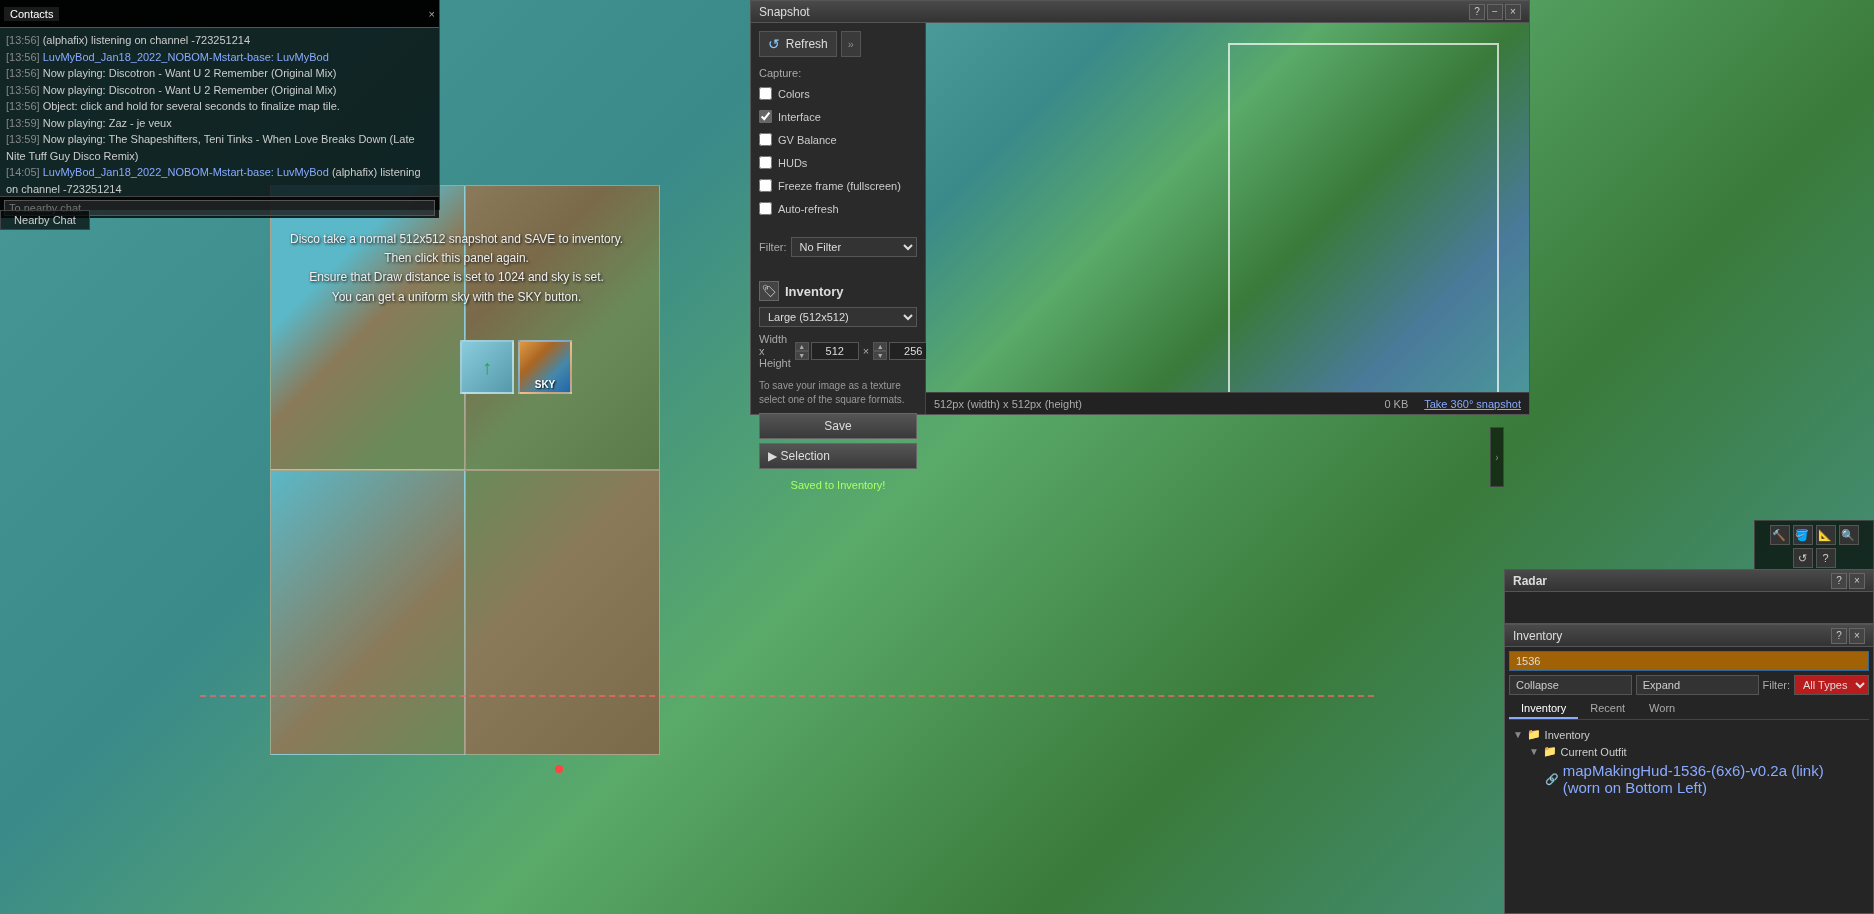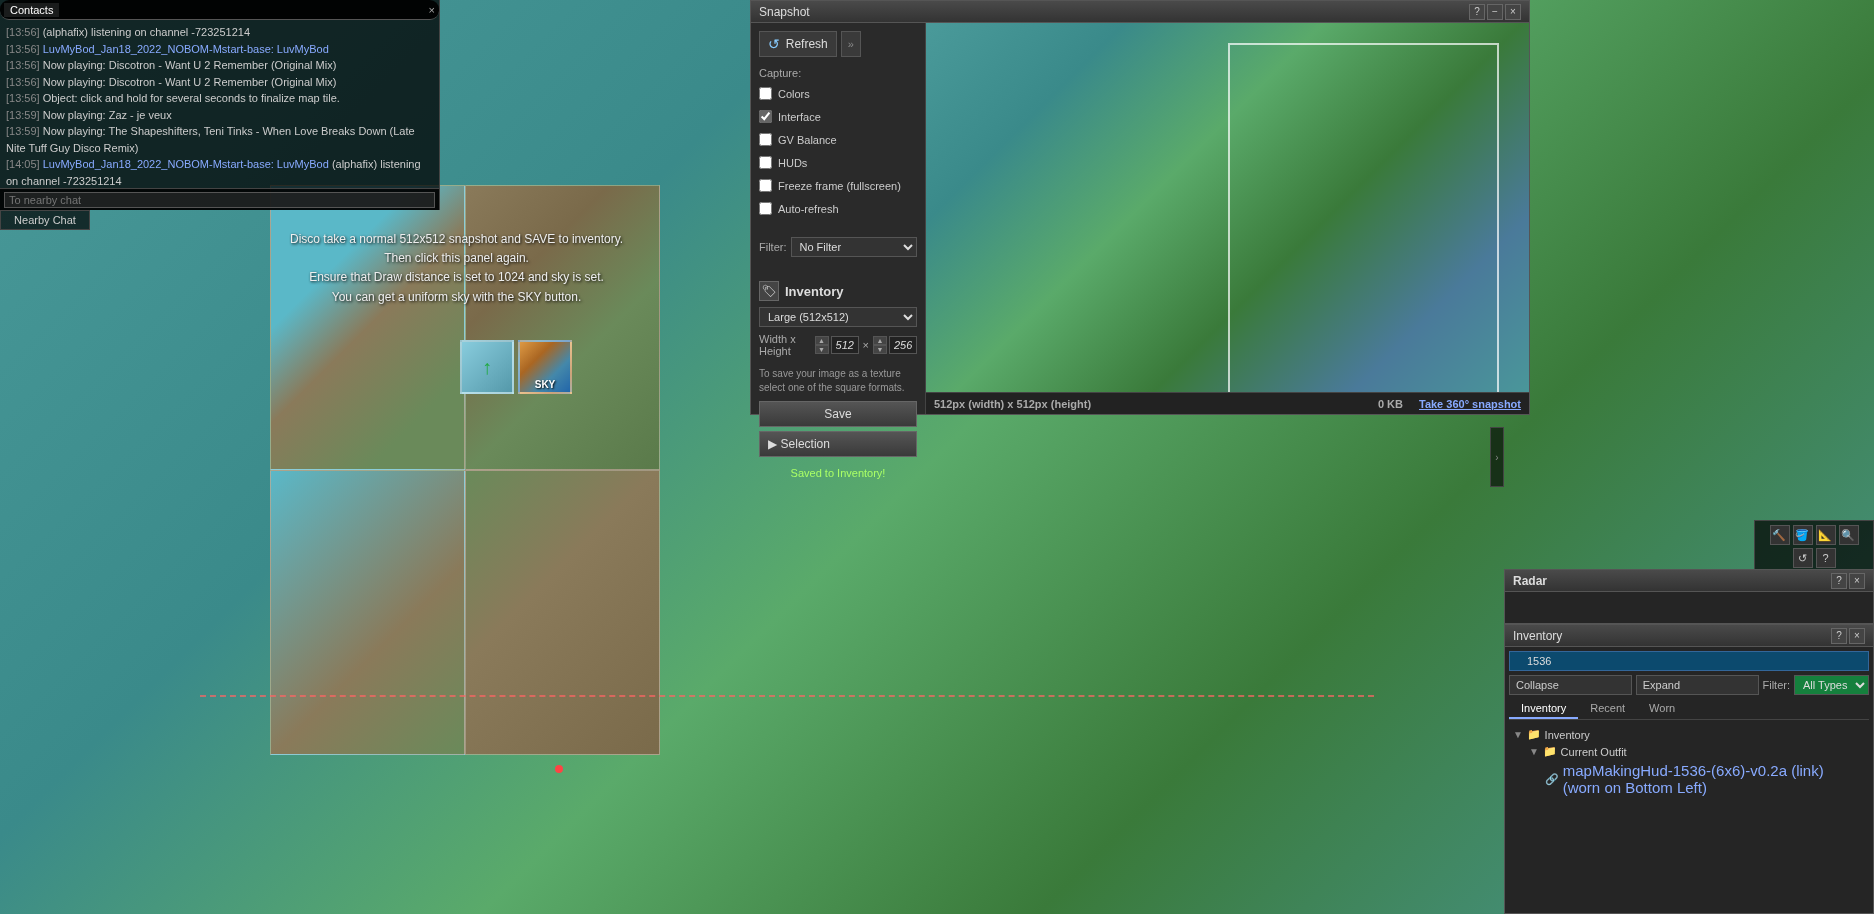--- a/index.html
+++ b/index.html
@@ -31,26 +31,25 @@
       width: 440px;
       height: 210px;
       background: rgba(0,0,0,0.75);
       z-index: 10;
       border-right: 1px solid #444;
     }
 
     .chat-tab-bar {
       display: flex;
       background: rgba(0,0,0,0.9);
-      height: 20px;
+      height: 28px;
       align-items: center;
       padding: 0 4px;
       border-bottom: 1px solid #555;
       gap: 2px;
-      border-radius: 9px;
     }
 
     .chat-tab {
       font-size: 11px;
       color: #ccc;
       padding: 1px 6px;
       cursor: pointer;
     }
 
     .chat-tab.active {
@@ -343,28 +342,27 @@
 
     .dimension-row {
       display: flex;
       align-items: center;
       gap: 4px;
       font-size: 11px;
       color: #aaa;
     }
 
     .dim-input {
-      width: 28px;
+      width: 48px;
       background: #222;
       border: 1px solid #555;
       color: #ddd;
       font-size: 11px;
       padding: 2px 4px;
       text-align: center;
-      font-style: italic;
     }
 
     .dim-spinner {
       display: flex;
       flex-direction: column;
     }
 
     .dim-spin-btn {
       width: 14px;
       height: 9px;
@@ -420,21 +418,20 @@
       font-size: 11px;
       text-align: center;
       margin-top: 4px;
     }
 
     .snapshot-preview {
       flex: 1;
       background: #1a1a1a;
       position: relative;
       overflow: hidden;
-      font-weight: bold;
     }
 
     .preview-image {
       width: 100%;
       height: 100%;
       background: linear-gradient(135deg, #4a9a9a 0%, #3a8a8a 20%, #5aaa6a 40%, #3a7a3a 60%, #4a7a9a 80%, #4a9a9a 100%);
       position: relative;
     }
 
     
@@ -612,25 +609,25 @@
     }
 
     .inv-search-row {
       display: flex;
       gap: 4px;
       margin-bottom: 4px;
     }
 
     .inv-search-input {
       flex: 1;
-      background: #0c4a6e;
+      background: #a16207;
       border: 1px solid #336699;
       color: #ddd;
       font-size: 11px;
-      padding: 3px 17px;
+      padding: 3px 6px;
       outline: none;
     }
 
     .inv-action-row {
       display: flex;
       gap: 4px;
       margin-bottom: 4px;
     }
 
     .inv-action-btn {
@@ -638,21 +635,21 @@
       background: #333;
       border: 1px solid #555;
       color: #ccc;
       font-size: 11px;
       padding: 3px 6px;
       cursor: pointer;
       text-align: left;
     }
 
     .inv-filter-select {
-      background: #15803d;
+      background: #b91c1c;
       border: 1px solid #555;
       color: #ddd;
       font-size: 11px;
       padding: 2px 4px;
     }
 
     .inv-tabs {
       display: flex;
       border-bottom: 1px solid #444;
       margin-bottom: 4px;

